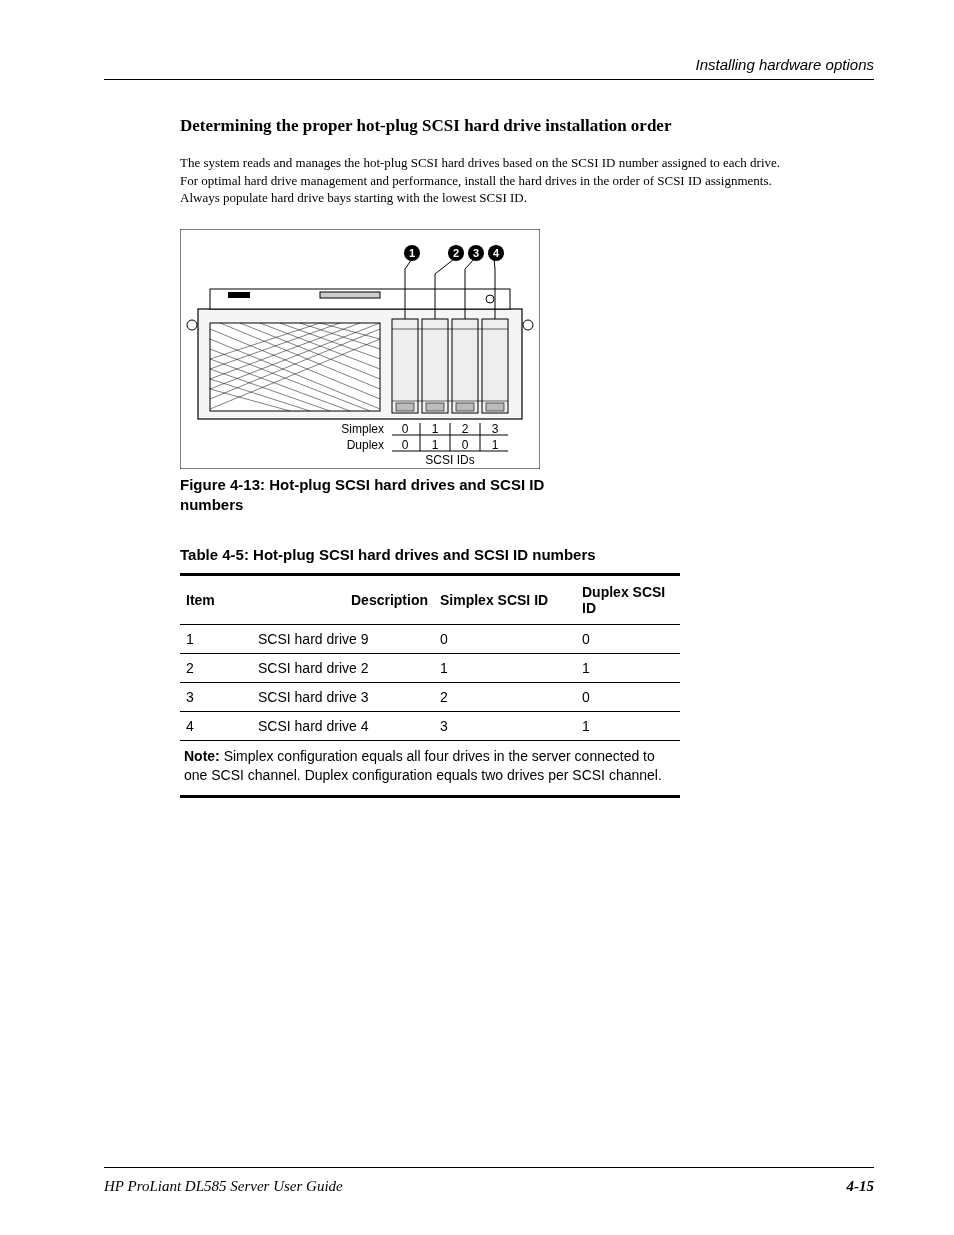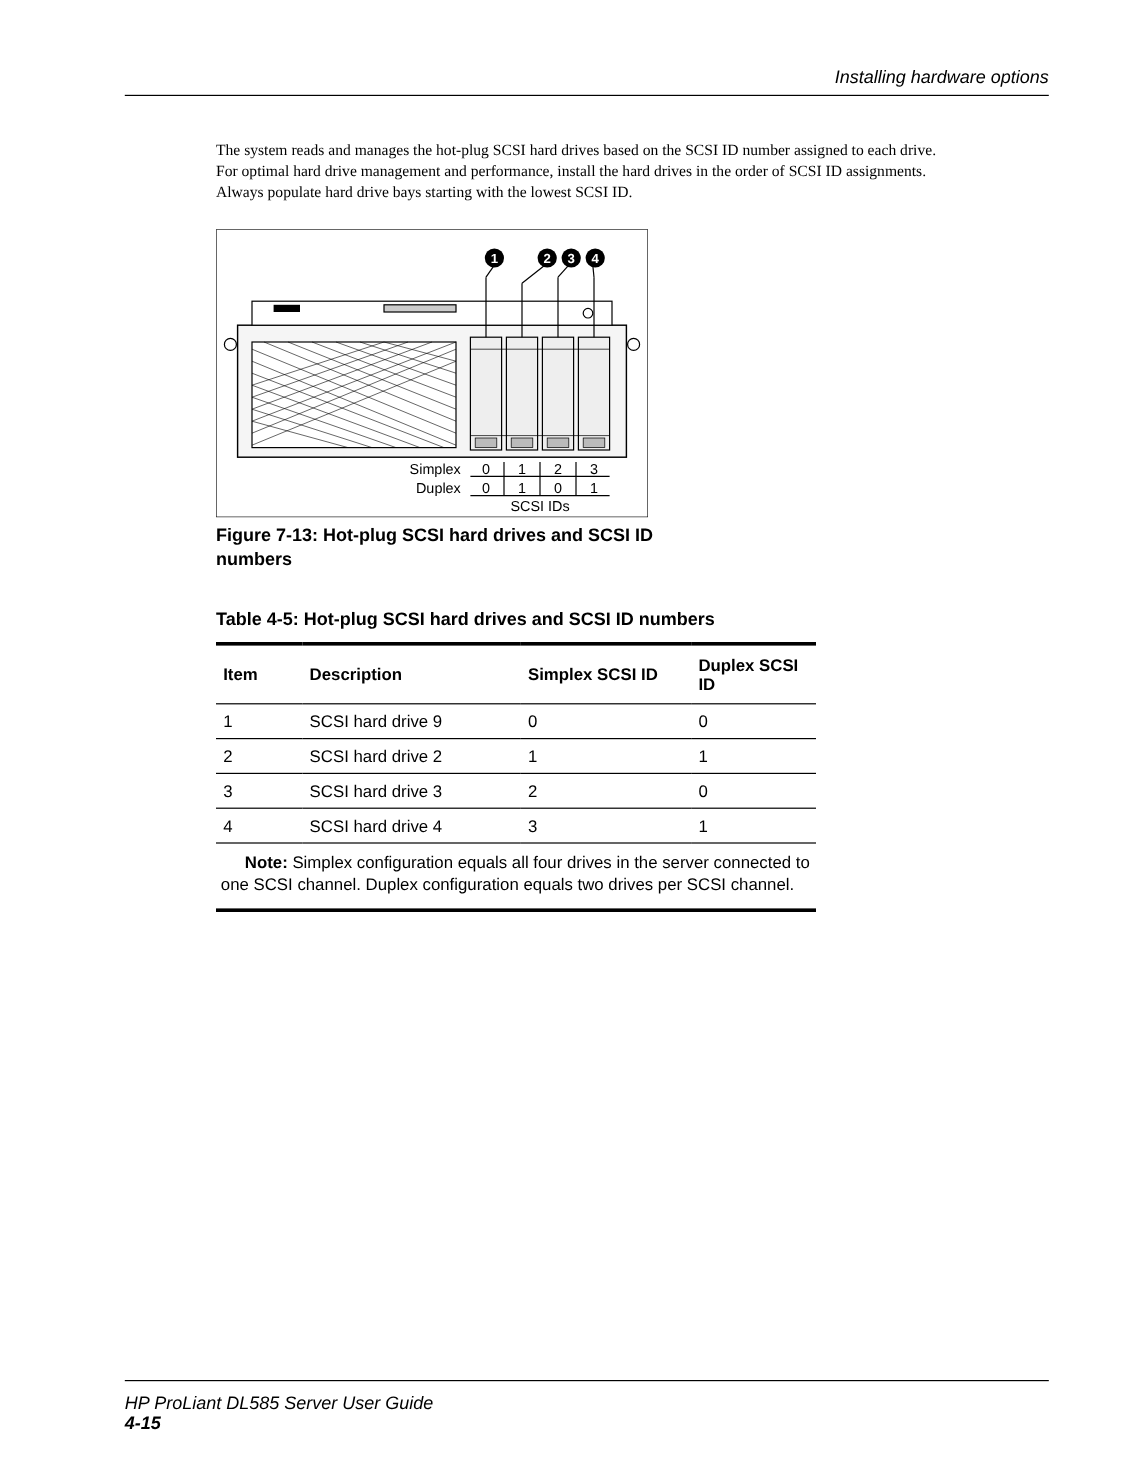--- a/index.html
+++ b/index.html
@@ -70,21 +70,21 @@
     border-collapse: collapse;
     width: 500px;
     font-family: Arial, Helvetica, sans-serif;
     font-size: 14px;
   }
   table.data thead tr {
     border-top: 3px solid #000;
     border-bottom: 1.5px solid #000;
   }
   table.data th {
-    text-align: left;
+    text-align: right;
     font-weight: bold;
     padding: 8px 6px;
   }
   table.data th.center, table.data td.center {
     text-align: left;
     margin-top: 35px;
   }
   table.data tbody td {
     padding: 6px 6px;
   }
@@ -94,48 +94,47 @@
   .table-note {
     font-family: Arial, Helvetica, sans-serif;
     font-size: 14px;
     padding: 6px 4px 10px 4px;
     border-bottom: 3px solid #000;
     width: 492px;
     line-height: 1.35;
   }
   .table-note .note-label {
     font-weight: bold;
-    margin-left: 20px;
   }
   .footer {
     border-top: 1.5px solid #000;
     padding-top: 10px;
     display: flex;
     justify-content: space-between;
-    font-family: Liberation Sans, sans-serif;
+    font-family: Liberation Serif, serif;
     font-style: italic;
     font-size: 15px;
-    flex-direction: column;
   }
   .footer-right {
     font-weight: bold;
   }
 </style>
 </head>
 <body>
 
 <div class="page">
 
   <div class="header-region">
     <span>Installing hardware options</span>
   </div>
   <hr class="header-rule">
 
   <div class="content">
 
+    <div class="section-title">Determining the proper hot-plug SCSI hard drive installation order</div>
 
     <div class="para">The system reads and manages the hot-plug SCSI hard drives based on the SCSI ID number assigned to each drive. For optimal hard drive management and performance, install the hard drives in the order of SCSI ID assignments. Always populate hard drive bays starting with the lowest SCSI ID.</div>
 
     <div class="figure-wrap">
       <svg class="figure-svg" width="360" height="240" viewBox="0 0 360 240">
 
         <rect x="0" y="0" width="360" height="240" fill="#fff" stroke="#000" stroke-width="1"></rect>
 
         <rect x="18" y="80" width="324" height="110" fill="#f5f5f5" stroke="#000" stroke-width="1.2"></rect>
 
@@ -229,21 +228,21 @@
           <g stroke="#000" stroke-width="1">
             <line x1="240" y1="194" x2="240" y2="222"></line>
             <line x1="270" y1="194" x2="270" y2="222"></line>
             <line x1="300" y1="194" x2="300" y2="222"></line>
             <line x1="212" y1="206" x2="328" y2="206"></line>
             <line x1="212" y1="222" x2="328" y2="222"></line>
           </g>
           <text x="270" y="235" text-anchor="middle">SCSI IDs</text>
         </g>
       </svg>
-      <div class="figure-caption">Figure 7-13:  Hot-plug SCSI hard drives and SCSI ID numbers</div>
+      <div class="figure-caption">Figure 4-13:  Hot-plug SCSI hard drives and SCSI ID numbers</div>
     </div>
 
     <div class="table-caption">Table 4-5:  Hot-plug SCSI hard drives and SCSI ID numbers</div>
 
     <table class="data">
       <thead>
         <tr>
           <th class="center" style="width:60px">Item</th>
           <th style="width:170px">Description</th>
           <th class="center" style="width:130px">Simplex SCSI ID</th>

